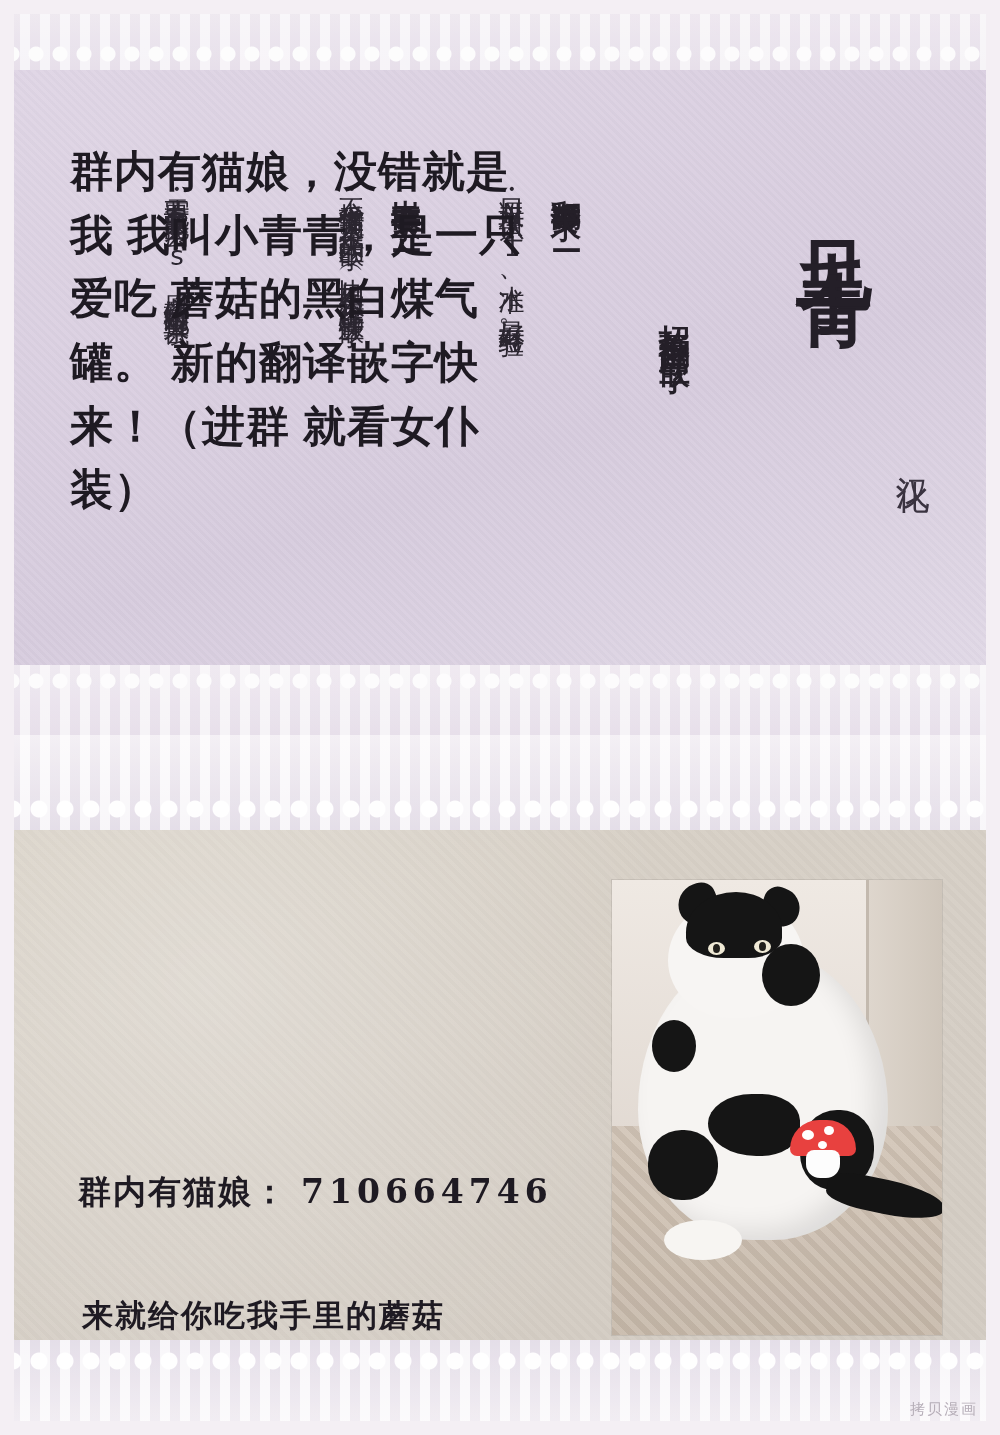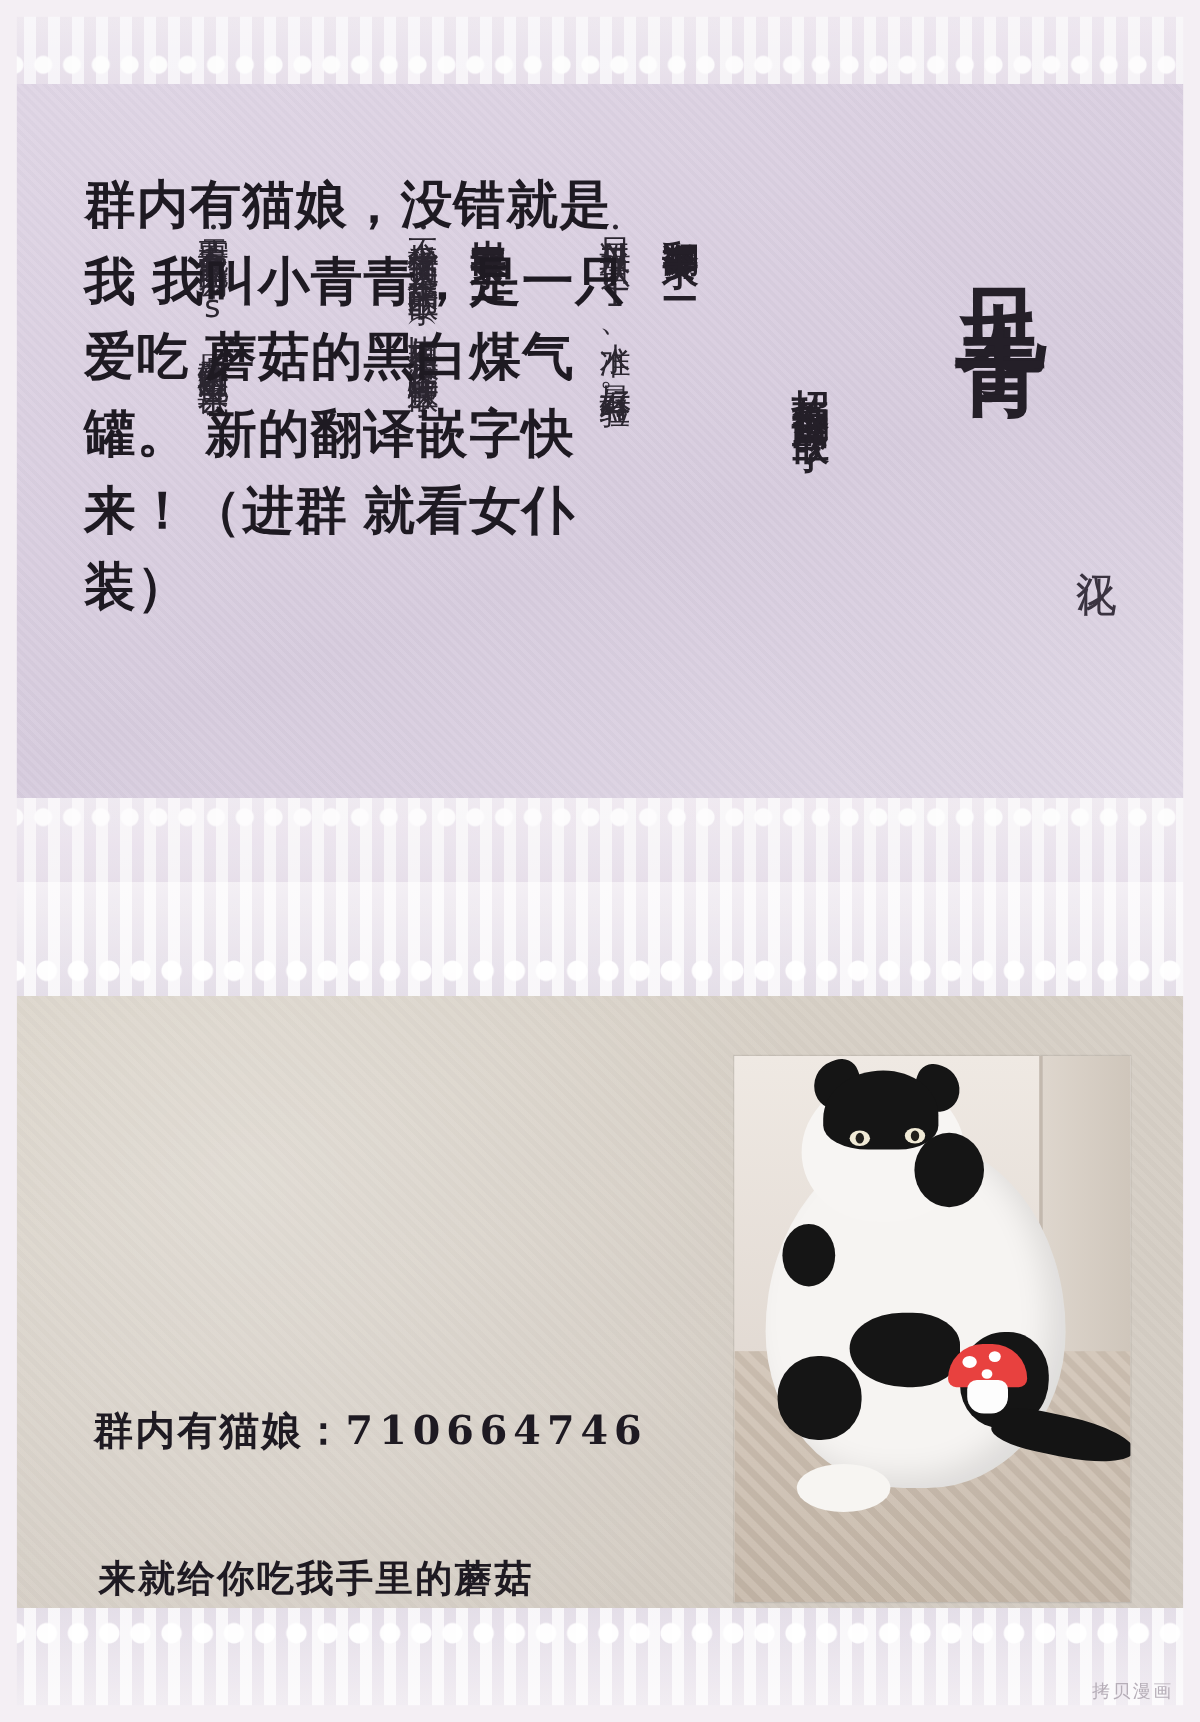--- a/index.html
+++ b/index.html
@@ -159,21 +159,21 @@
     font-size:43px;line-height:1.48;color:#1e1a22;font-weight:600;
     letter-spacing:1px;
     z-index:3;
   }
   .qq{
     position:absolute;left:78px;top:1170px;
     font-size:33px;font-weight:700;color:#1e1a22;letter-spacing:2px;
     font-family:"DejaVu Sans","Liberation Sans",sans-serif;
     z-index:3;
   }
-  .qq .num{font-family:"DejaVu Serif","Liberation Serif",serif;letter-spacing:5px;}
+  .qq .num{font-family:"DejaVu Serif","Liberation Serif",serif;letter-spacing:5px;margin-left:13px;}
   .tagline{
     position:absolute;left:82px;top:1295px;
     font-size:31px;font-weight:600;color:#1e1a22;letter-spacing:2px;
     font-family:Liberation Sans, sans-serif;
     z-index:3;
   }
 
   
   .photo{
     position:absolute;left:612px;top:880px;width:330px;height:455px;

